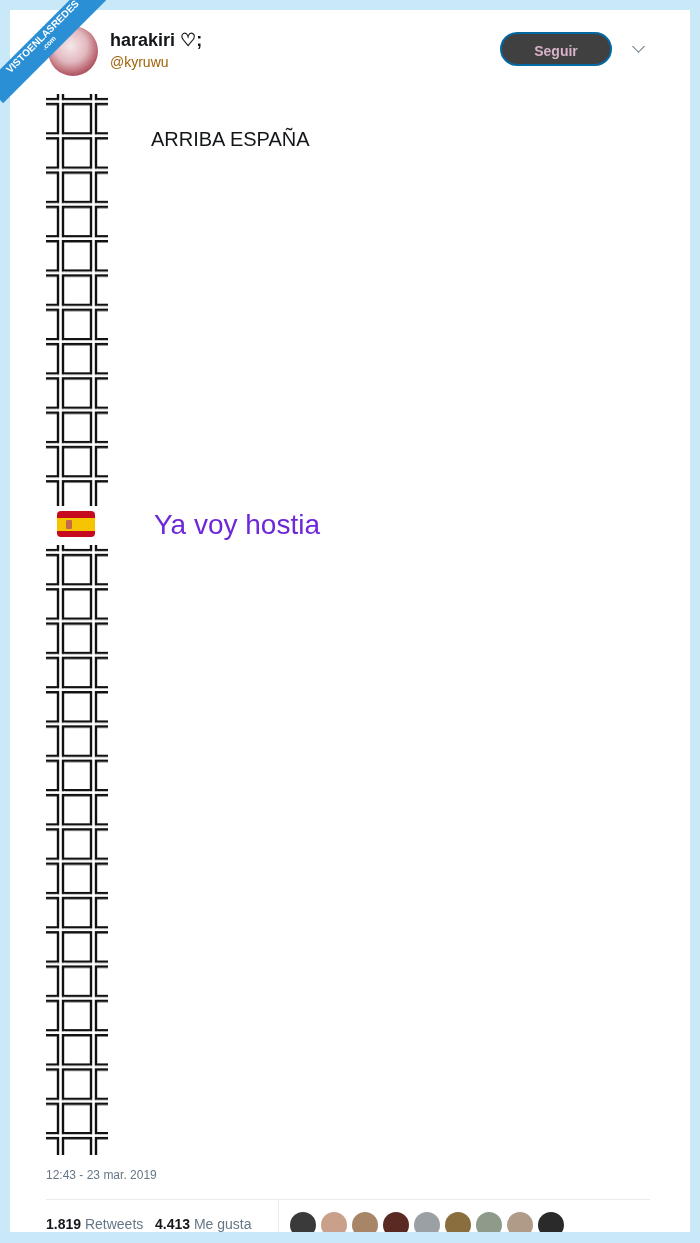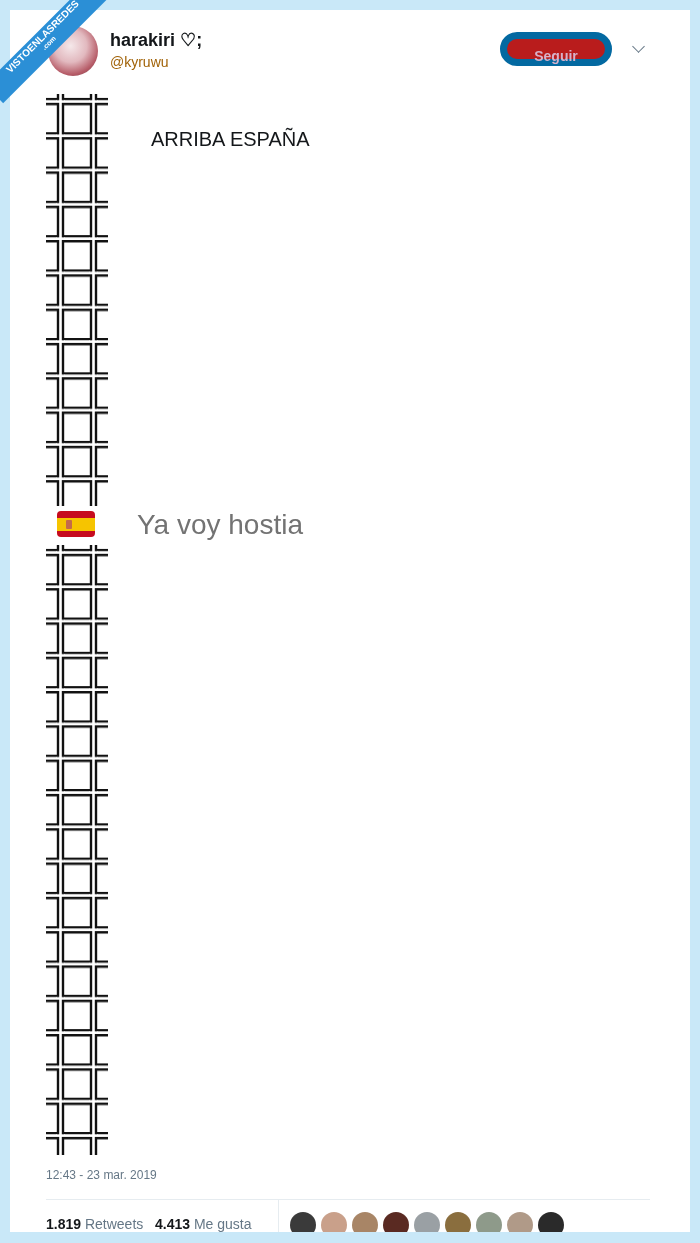--- a/index.html
+++ b/index.html
@@ -3,32 +3,32 @@
 <meta charset="utf-8">
 <style>
   html,body{margin:0;padding:0;}
   body{width:700px;height:1243px;background:#c9e8f8;position:relative;overflow:hidden;font-family:"Liberation Sans",sans-serif;}
   .card{position:absolute;left:10px;top:10px;width:680px;height:1222px;background:#fff;}
   .watermark{position:absolute;left:-28px;top:28px;width:150px;height:26px;background:#2b8fd6;transform:rotate(-45deg);transform-origin:center;color:#fff;font-weight:bold;font-size:10px;text-align:center;line-height:14px;z-index:5;}
   .watermark .sub{font-size:7px;line-height:8px;display:block;margin-top:-2px;}
   .avatar{position:absolute;left:48px;top:26px;width:50px;height:50px;border-radius:50%;background:radial-gradient(circle at 45% 40%,#f5e8ea 0,#e2b9bf 40%,#b55a66 70%,#5a3a40 100%);}
   .name{position:absolute;left:110px;top:29px;font-size:18px;font-weight:bold;color:#14171a;}
   .handle{position:absolute;left:110px;top:54px;font-size:14px;color:#a16207;}
-  .follow{position:absolute;left:500px;top:32px;width:112px;height:34px;border:7px solid #0369a1;border-radius:18px;color:#d7b1c9;font-weight:bold;font-size:14px;line-height:34px;text-align:center;box-sizing:border-box;background:#b91c1c;}
+  .follow{position:absolute;left:500px;top:32px;width:112px;height:34px;border:2px solid #0369a1;border-radius:18px;color:#d7b1c9;font-weight:bold;font-size:14px;line-height:34px;text-align:center;box-sizing:border-box;background:#404040;}
   .caret{position:absolute;left:634px;top:42px;width:8px;height:8px;border-right:1.5px solid #657786;border-bottom:1.5px solid #657786;transform:rotate(45deg);}
   .ladder{position:absolute;left:46px;width:62px;}
   .ladder svg{display:block;}
   .ladder-top{top:94px;height:412px;}
   .ladder-bottom{top:545px;height:610px;}
   .text1{position:absolute;left:151px;top:128px;font-size:20px;color:#14171a;}
   .flag{position:absolute;left:57px;top:511px;width:38px;height:26px;border-radius:4px;overflow:hidden;}
   .flag .r{height:25%;background:#c60b1e;}
   .flag .y{height:50%;background:#f6c400;position:relative;}
   .flag .y:after{content:"";position:absolute;left:9px;top:2px;width:6px;height:9px;background:#c36a4a;border-radius:1px;}
-  .text2{position:absolute;left:137px;top:509px;font-size:28px;color:#737373;}
+  .text2{position:absolute;left:154px;top:509px;font-size:28px;color:#6d28d9;}
   .time{position:absolute;left:46px;top:1168px;font-size:12px;color:#657786;}
   .divider{position:absolute;left:46px;top:1199px;width:604px;height:1px;background:#e6ecf0;}
   .stats{position:absolute;left:46px;top:1216px;font-size:14px;color:#657786;}
   .stats b{color:#14171a;}
   .vsep{position:absolute;left:278px;top:1200px;width:1px;height:32px;background:#e6ecf0;}
   .faces{position:absolute;left:290px;top:1212px;display:flex;gap:5px;}
   .face{width:26px;height:26px;border-radius:50%;}
 </style>
 </head>
 <body>

